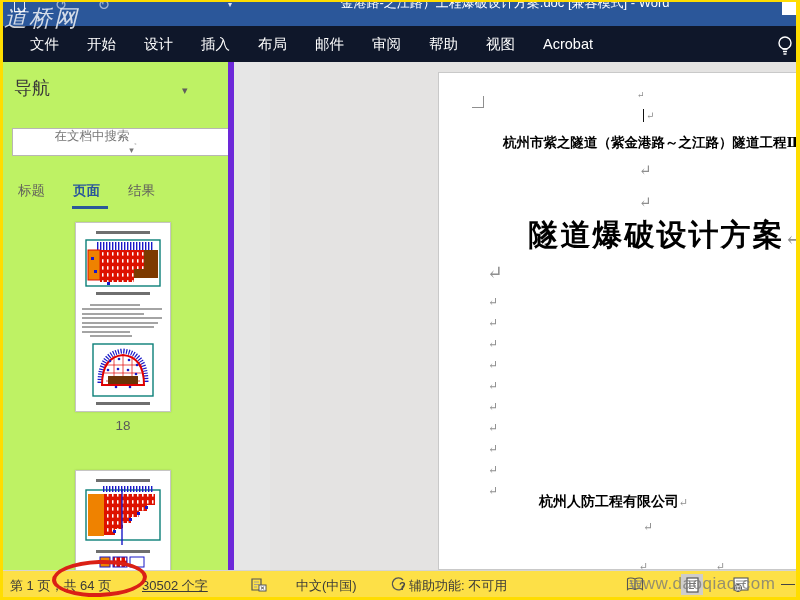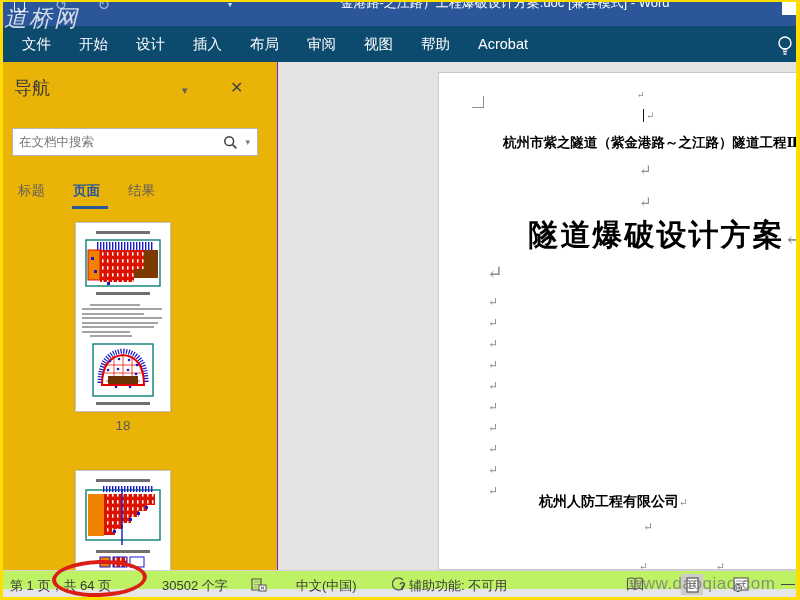--- a/index.html
+++ b/index.html
@@ -17,30 +17,30 @@
   
   .titlebar{position:absolute;left:0;top:0;width:800px;height:26px;background:#2b579a;overflow:hidden;z-index:5;}
   .app-title{position:absolute;left:280px;top:-6px;width:450px;text-align:center;color:#fff;font-size:13px;white-space:nowrap;}
   .wm-top{position:absolute;left:4px;top:3px;font-size:23px;font-family:"Liberation Serif",serif;font-style:italic;color:rgba(250,250,250,.82);letter-spacing:2px;z-index:7;}
   .qat{position:absolute;left:14px;top:-4px;display:flex;align-items:center;gap:30px;color:rgba(255,255,255,.55);}
   .qat .save-sq{width:11px;height:11px;border:1.5px solid rgba(255,255,255,.9);margin-top:2px;}
   .qat .ghost{font-size:15px;}
   .qat-caret{position:absolute;left:228px;top:0px;color:rgba(255,255,255,.85);font-size:8px;}
 
   
-  .ribbon{position:absolute;left:0;top:26px;width:800px;height:36px;background:#0c4a6e;display:flex;align-items:center;padding-left:8px;z-index:4;}
+  .ribbon{position:absolute;left:0;top:26px;width:800px;height:36px;background:#0f172a;display:flex;align-items:center;padding-left:16px;z-index:4;}
   .rtab{color:#fff;font-size:14.5px;padding:8px 14px;white-space:nowrap;cursor:default;}
   .bulb{position:absolute;right:6px;top:8px;width:18px;height:24px;}
 
   
-  .navpane{position:absolute;left:0;top:62px;width:278px;height:508px;background:#eab308;border-right:1px solid #6d28d9;overflow:hidden;z-index:3;}
+  .navpane{position:absolute;left:0;top:62px;width:234px;height:508px;background:#bef264;border-right:6px solid #6d28d9;overflow:hidden;z-index:3;}
   .nav-title{position:absolute;left:14px;top:14px;font-size:18px;color:#3b3a39;}
   .nav-caret{position:absolute;left:182px;top:22px;font-size:11px;color:#605e5c;}
   .nav-close{position:absolute;left:230px;top:16px;font-size:16px;color:#444;}
-  .searchbox{position:absolute;left:12px;top:66px;width:246px;height:28px;background:#fff;border:1px solid #b8b6b4;display:flex;align-items:center;}
+  .searchbox{position:absolute;left:12px;top:66px;width:246px;height:28px;background:#fff;border:1px solid #b8b6b4;display:flex;align-items:center;flex-direction:column;}
   .searchbox input{flex:1;border:none;outline:none;font-size:12.5px;color:#333;padding:0 6px;background:transparent;}
   .searchbox input::placeholder{color:#767676;}
   .mag{margin:0 7px;}
   .search-caret{font-size:9px;color:#777;margin-right:7px;}
   .nav-tabs{position:absolute;left:18px;top:120px;display:flex;gap:28px;font-size:13.5px;}
   .ntab{color:#605e5c;padding-bottom:9px;position:relative;}
   .ntab.active{color:#2b579a;font-weight:bold;}
   .ntab.active::after{content:"";position:absolute;left:-1px;bottom:0;width:36px;height:3px;background:#2b579a;}
   .thumb{position:absolute;left:75px;width:96px;background:#fff;border:1px solid #c6c5c4;box-shadow:0 0 2px rgba(0,0,0,.15);display:flex;flex-direction:column;align-items:center;padding-top:5px;}
   .thumb1{top:160px;height:190px;}
@@ -62,21 +62,21 @@
   .bigtitle{left:77px;top:142px;width:300px;text-align:center;font-size:30px;font-weight:bold;letter-spacing:2px;}
   .bigtitle .pm-in{font-size:20px;color:#8f8f8f;font-weight:normal;}
   .company{left:100px;top:420px;width:210px;font-size:14px;font-weight:bold;}
   .company .pm-in,.dateline .pm-in{font-size:11px;color:#8f8f8f;font-weight:normal;}
   .dateline{left:100px;top:468px;width:210px;text-align:center;font-size:14px;font-weight:bold;}
   .sp-err{text-decoration:underline wavy #e03022 1px;text-underline-offset:3px;}
   .pm-col{position:absolute;left:49px;top:219px;display:flex;flex-direction:column;}
   .pm-col span{color:#8f8f8f;font-size:12px;line-height:21px;}
 
   
-  .statusbar{position:absolute;left:0;top:570px;width:800px;height:19px;background:#bef264;border-top:1px solid #d6d4d2;z-index:10;font-size:13px;color:#3b3a39;}
+  .statusbar{position:absolute;left:0;top:570px;width:800px;height:27px;background:#fde047;border-top:1px solid #d6d4d2;z-index:10;font-size:13px;color:#3b3a39;}
   .sb{position:absolute;top:6px;white-space:nowrap;}
   .sb-icon{position:absolute;top:6px;}
   .view-active-bg{position:absolute;left:681px;top:3px;width:22px;height:21px;background:#cfcdcb;}
   .wm-bottom{position:absolute;left:630px;top:3px;font-size:17px;color:rgba(120,120,120,.78);letter-spacing:.5px;white-space:nowrap;z-index:12;font-family:"Liberation Sans",sans-serif;}
   .minus{position:absolute;left:781px;top:4px;font-size:14px;color:#444;}
 
   
   .red-ellipse{position:absolute;left:52px;top:560px;width:95px;height:37px;border:4px solid #da2016;border-radius:50%;transform:rotate(-2deg);z-index:50;pointer-events:none;}
 </style>
 </head>
@@ -94,23 +94,24 @@
     <div class="app-title">金港路-之江路）工程爆破设计方案.doc [兼容模式] - Word</div>
   </div>
   <div class="wm-top">道桥网</div>
 
   <div class="ribbon">
     <span class="rtab">文件</span>
     <span class="rtab">开始</span>
     <span class="rtab">设计</span>
     <span class="rtab">插入</span>
     <span class="rtab">布局</span>
+    <span class="rtab">邮件</span>
     <span class="rtab">审阅</span>
+    <span class="rtab">帮助</span>
     <span class="rtab">视图</span>
-    <span class="rtab">帮助</span>
     <span class="rtab">Acrobat</span>
     <svg class="bulb" viewBox="0 0 18 24">
       <circle cx="9" cy="9" r="6" fill="none" stroke="#fff" stroke-width="1.4"></circle>
       <path d="M6.5 15 h5 M7 17.5 h4 M7.5 20 h3" stroke="#fff" stroke-width="1.3" fill="none"></path>
     </svg>
   </div>
 
   <div class="navpane">
     <div class="nav-title">导航</div>
     <span class="nav-caret">▾</span>
@@ -244,21 +245,21 @@
       <span class="pm" style="left:204px;top:448px;font-size:12px;">↵</span>
 
 
       <span class="pm" style="left:200px;top:488px;font-size:11px;">↵</span>
       <span class="pm" style="left:277px;top:488px;font-size:11px;">↵</span>
     </div>
   </div>
 
   <div class="statusbar">
     <span class="sb" style="left:10px;">第 1 页，共 64 页</span>
-    <span class="sb" style="left:162px;">30502 个字</span>
+    <span class="sb" style="left:142px;text-decoration:underline;">30502 个字</span>
     <svg class="sb-icon" style="left:250px;" width="18" height="16" viewBox="0 0 18 16">
       <path d="M2 2 h9 v11 h-9 z" fill="none" stroke="#555" stroke-width="1.2"></path>
       <path d="M4 5 h5 M4 7.5 h5 M4 10 h3" stroke="#999" stroke-width="0.9"></path>
       <rect x="9" y="8" width="7" height="6" fill="#fff" stroke="#555" stroke-width="1"></rect>
       <path d="M10.8 9.5 l3.4 3 M14.2 9.5 l-3.4 3" stroke="#555" stroke-width="1"></path>
     </svg>
     <span class="sb" style="left:296px;">中文(中国)</span>
     <svg class="sb-icon" style="left:390px;" width="17" height="16" viewBox="0 0 17 16">
       <path d="M13 3 A6 6 0 1 0 14 9" fill="none" stroke="#555" stroke-width="1.3"></path>
       <text x="9" y="13" font-size="11" font-weight="bold" fill="#444">?</text>

